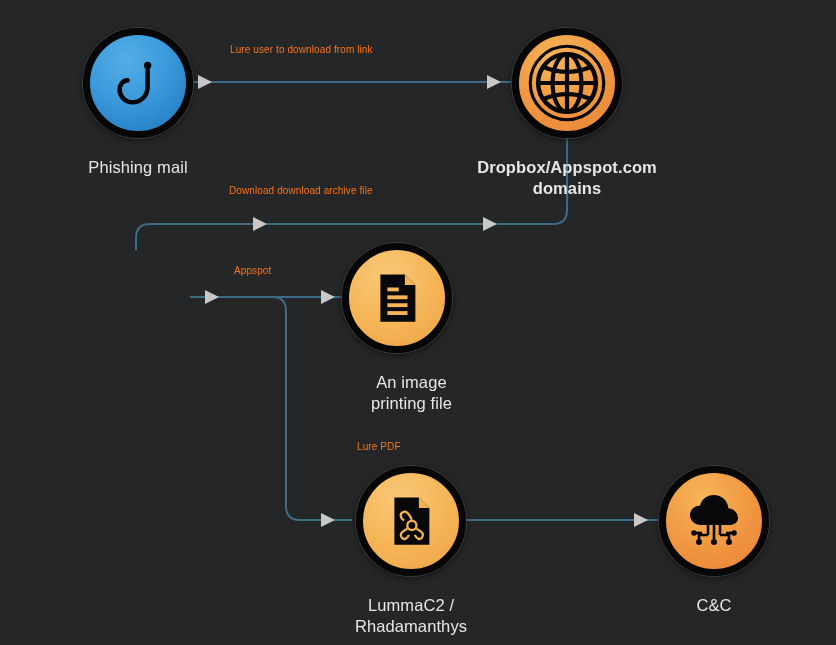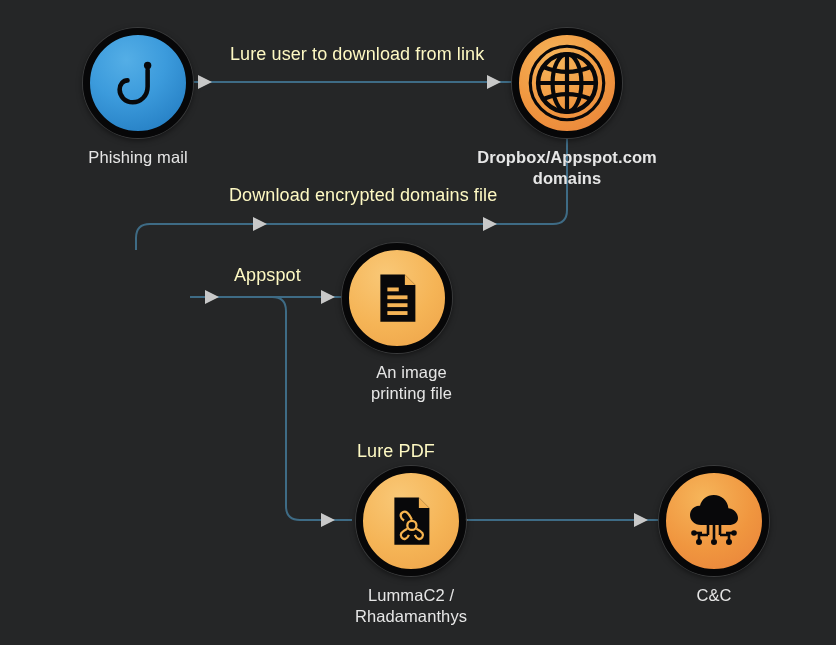--- a/index.html
+++ b/index.html
@@ -28,32 +28,32 @@
     background:radial-gradient(circle at 38% 26%, #F6B55A 0%, #F0963F 55%, #E8813A 100%);
     border:7px solid #070708;
     box-shadow:0 0 0 1px #3a3b3c, 0 2px 6px rgba(0,0,0,.55);
   }
   .disc.orange-light{
     background:radial-gradient(circle at 38% 26%, #F9C877 0%, #F5B456 55%, #EDA248 100%);
     border:7px solid #070708;
     box-shadow:0 0 0 1px #3a3b3c, 0 2px 6px rgba(0,0,0,.55);
   }
   .caption{
-    margin-top:9px;
+    margin-top:19px;
     color:#E6E6E6;
     font-size:16.5px;
     line-height:21px;
     text-align:center;
     white-space:pre-line;
     letter-spacing:.1px;
   }
   .edge-label{
     position:absolute;
-    color:#fef9c3;
-    font-size:18px;
+    color:#f97316;
+    font-size:10px;
     white-space:nowrap;
     letter-spacing:.1px;
   }
 </style>
 </head>
 <body>
 
 <div id="canvas">
 
   <svg class="edges" viewBox="0 0 836 645">
@@ -88,21 +88,21 @@
 
     <g>
       <line x1="440" y1="520" x2="670" y2="520" stroke="#3E6B85" stroke-width="2"></line>
       <path d="M 454 513 L 468 520 L 454 527 z" fill="#C8C8C8"></path>
       <path d="M 634 513 L 648 520 L 634 527 z" fill="#C8C8C8"></path>
     </g>
   </svg>
 
   <div class="edge-label" style="left:230px;top:44px;">Lure user to download from link</div>
 
-  <div class="edge-label" style="left:229px;top:185px;">Download encrypted domains file</div>
+  <div class="edge-label" style="left:229px;top:185px;">Download download archive file</div>
 
   <div class="edge-label" style="left:234px;top:265px;">Appspot</div>
 
   <div class="edge-label" style="left:357px;top:441px;">Lure PDF</div>
 
   <div class="node" style="left:83px;top:28px;width:110px;">
     <div class="disc blue" style="width:110px;height:110px;">
       <svg width="56" height="56" viewBox="0 0 64 64">
         <circle cx="43" cy="12" r="4.2" fill="#08080a"></circle>
         <path d="M43 17 L43 36 C43 47 35 54 26 54 C17.5 54 11 47.5 11 39.5

